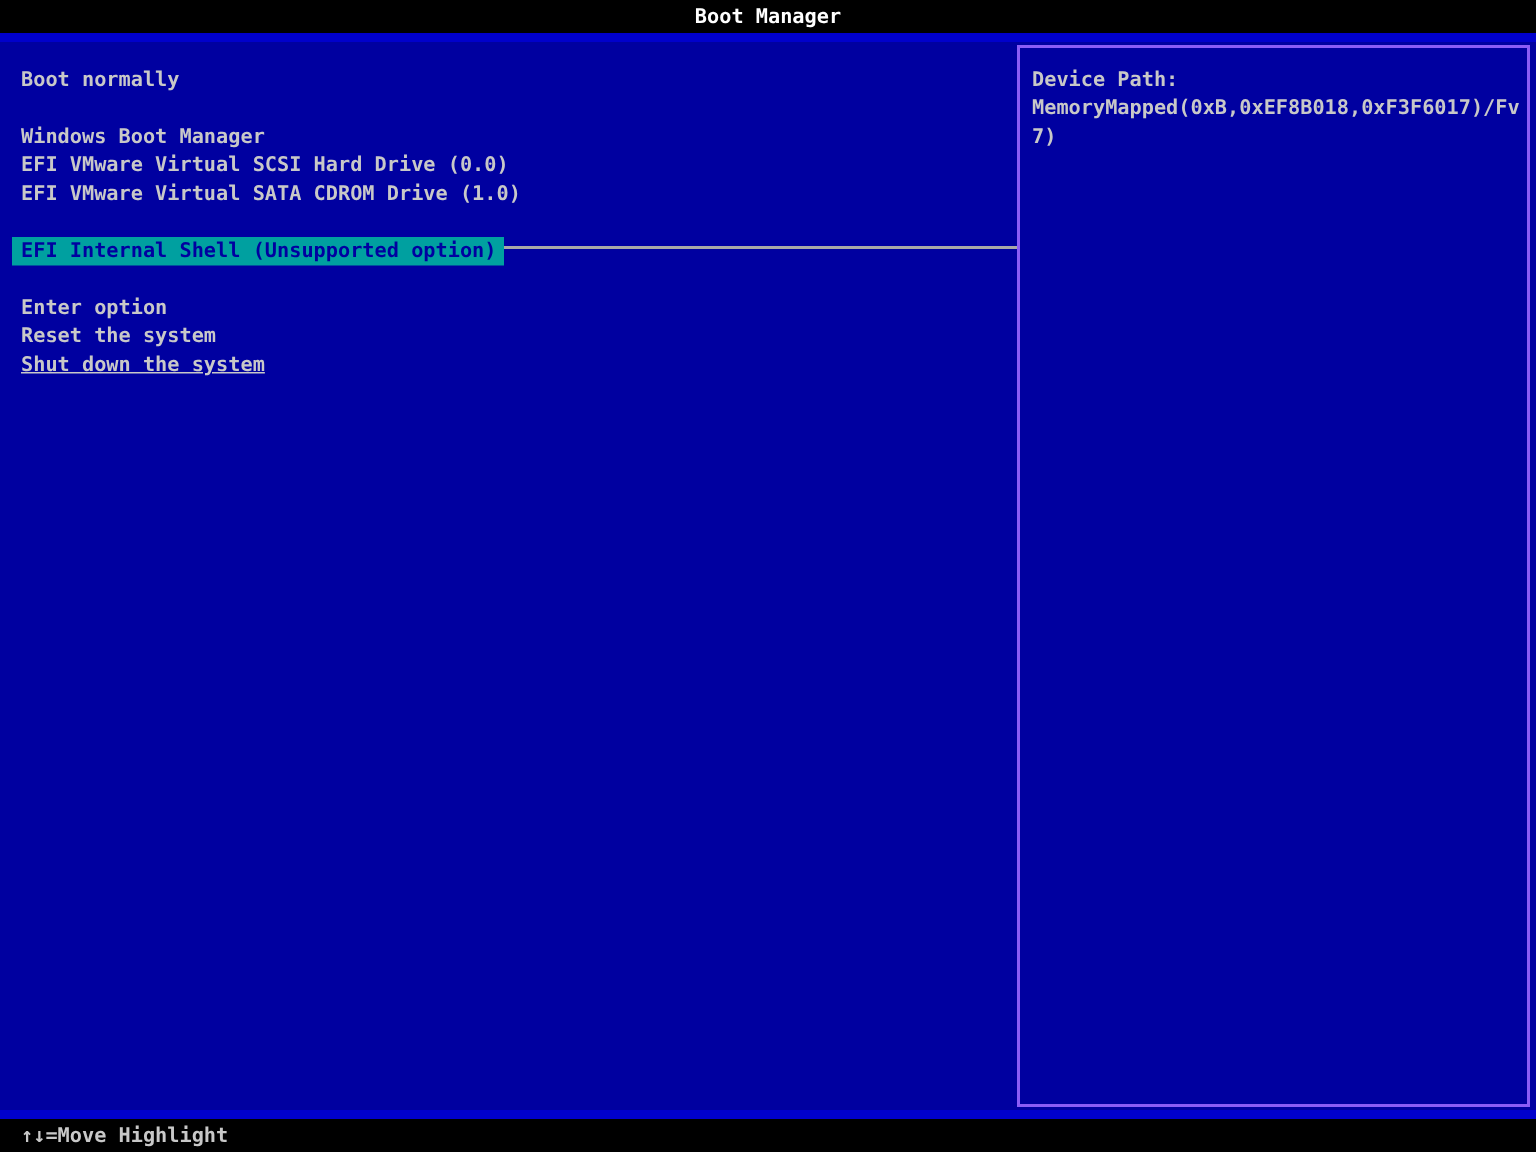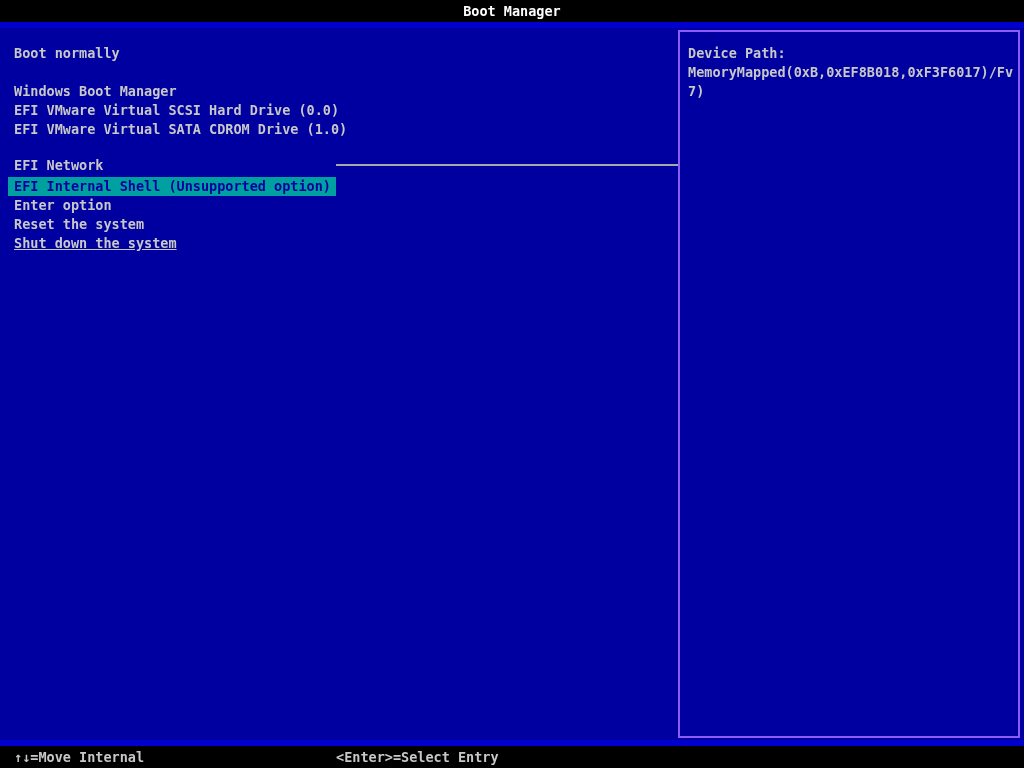--- a/index.html
+++ b/index.html
@@ -49,21 +49,20 @@
     line-height: 19px;
     padding: 0 6px;
     color: #C8C8C8;
     white-space: pre;
     cursor: default;
   }
   .menu-item.highlighted {
     background: #00A0A0;
     color: #0000A0;
     width: 316px;
-    margin-top: 19px;
   }
   .connector {
     position: absolute;
     left: 336px; top: 164px;
     width: 342px; height: 2px;
     background: #A8A8A8;
   }
   .panel {
     position: absolute;
     left: 678px; top: 30px;
@@ -124,17 +123,16 @@
     <div id="panel-lines">
         <div class="panel-line">Device Path:</div>
         <div class="panel-line">MemoryMapped(0xB,0xEF8B018,0xF3F6017)/Fv</div>
         <div class="panel-line">7)</div>
       </div>
   </div>
 
   <div class="strip strip-bottom"></div>
 
   <div class="bottombar">
-    <span class="hint hint-left">↑↓=Move Internal</span>
-    <span class="hint hint-center">&lt;Enter&gt;=Select Entry</span>
+    <span class="hint hint-left">↑↓=Move Highlight</span>
   </div>
 
 </div>
 
 </body></html>

